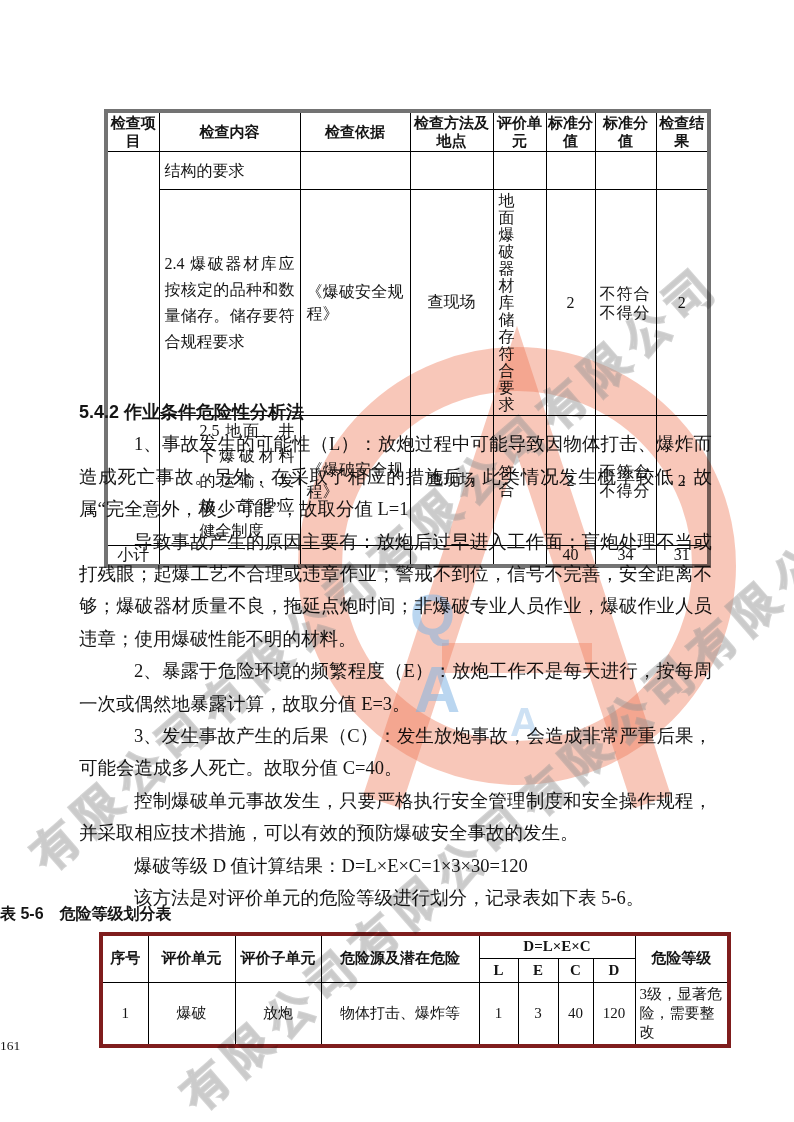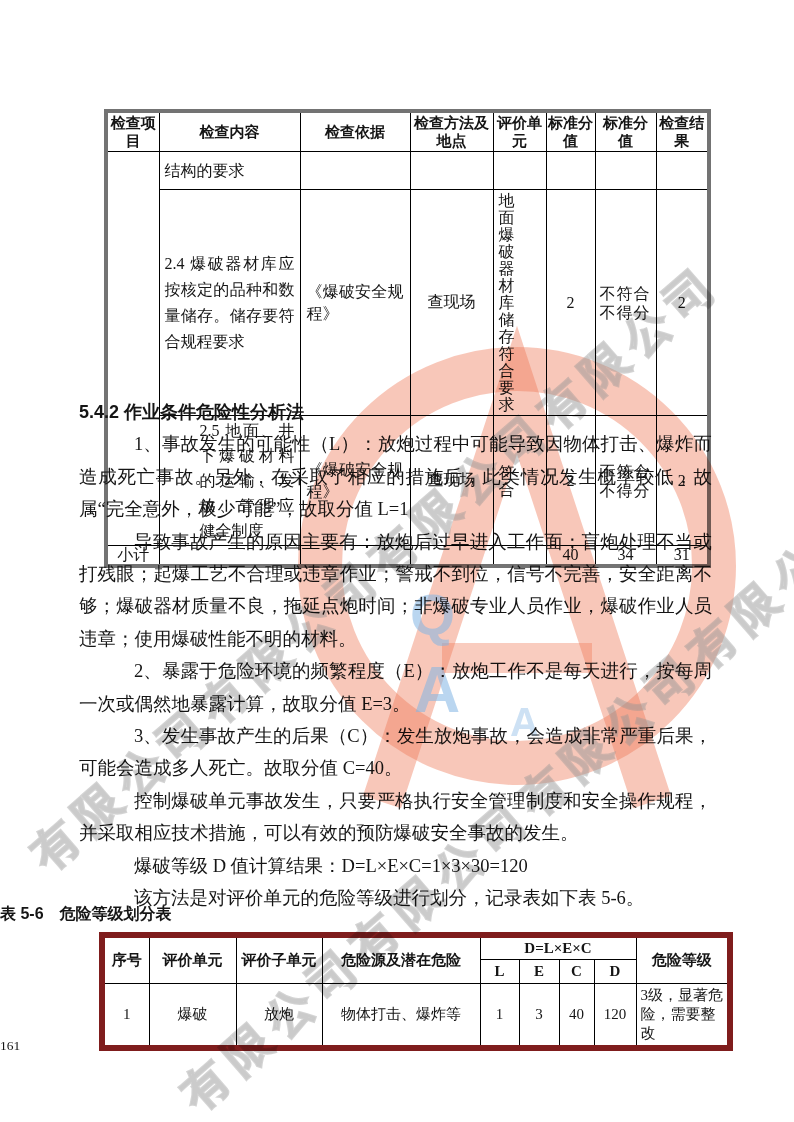--- a/index.html
+++ b/index.html
@@ -40,21 +40,21 @@
   .body-text p { margin:0; }
   .h2 { font-family:"Liberation Sans","DejaVu Sans",sans-serif;
         font-size:18px; font-weight:bold; line-height:32.4px; }
   .para { font-size:18.5px; line-height:32.4px; text-align:justify;
           text-indent:55px; word-break:break-all; }
   
   .caption2 { position:absolute; left:0; top:904px; width:784px; 
         font-family:"Liberation Sans","DejaVu Sans",sans-serif;
         font-size:16px; font-weight:bold; }
   .t2 { position:absolute; left:99px; top:932px; width:628px;
-        border:6px solid #7f1d1d; font-size:15px; }
+        border:4px solid #7f1d1d; font-size:15px; }
   .t2 td, .t2 th { border:1px solid #000; padding:1px 3px; vertical-align:middle;
         text-align:center; overflow:hidden; }
   .t2 th { font-weight:bold; }
   .t2 .r-h { height:24px; }
   .t2 .r-d { height:46px; }
   .t2 .cell-grade { font-size:15px; line-height:19px; text-align:left;
         padding:2px 4px; word-break:break-all; }
   
   .pageno { position:absolute; left:0; top:1038px; width:764px;
         text-align:left; font-size:13.5px; }

